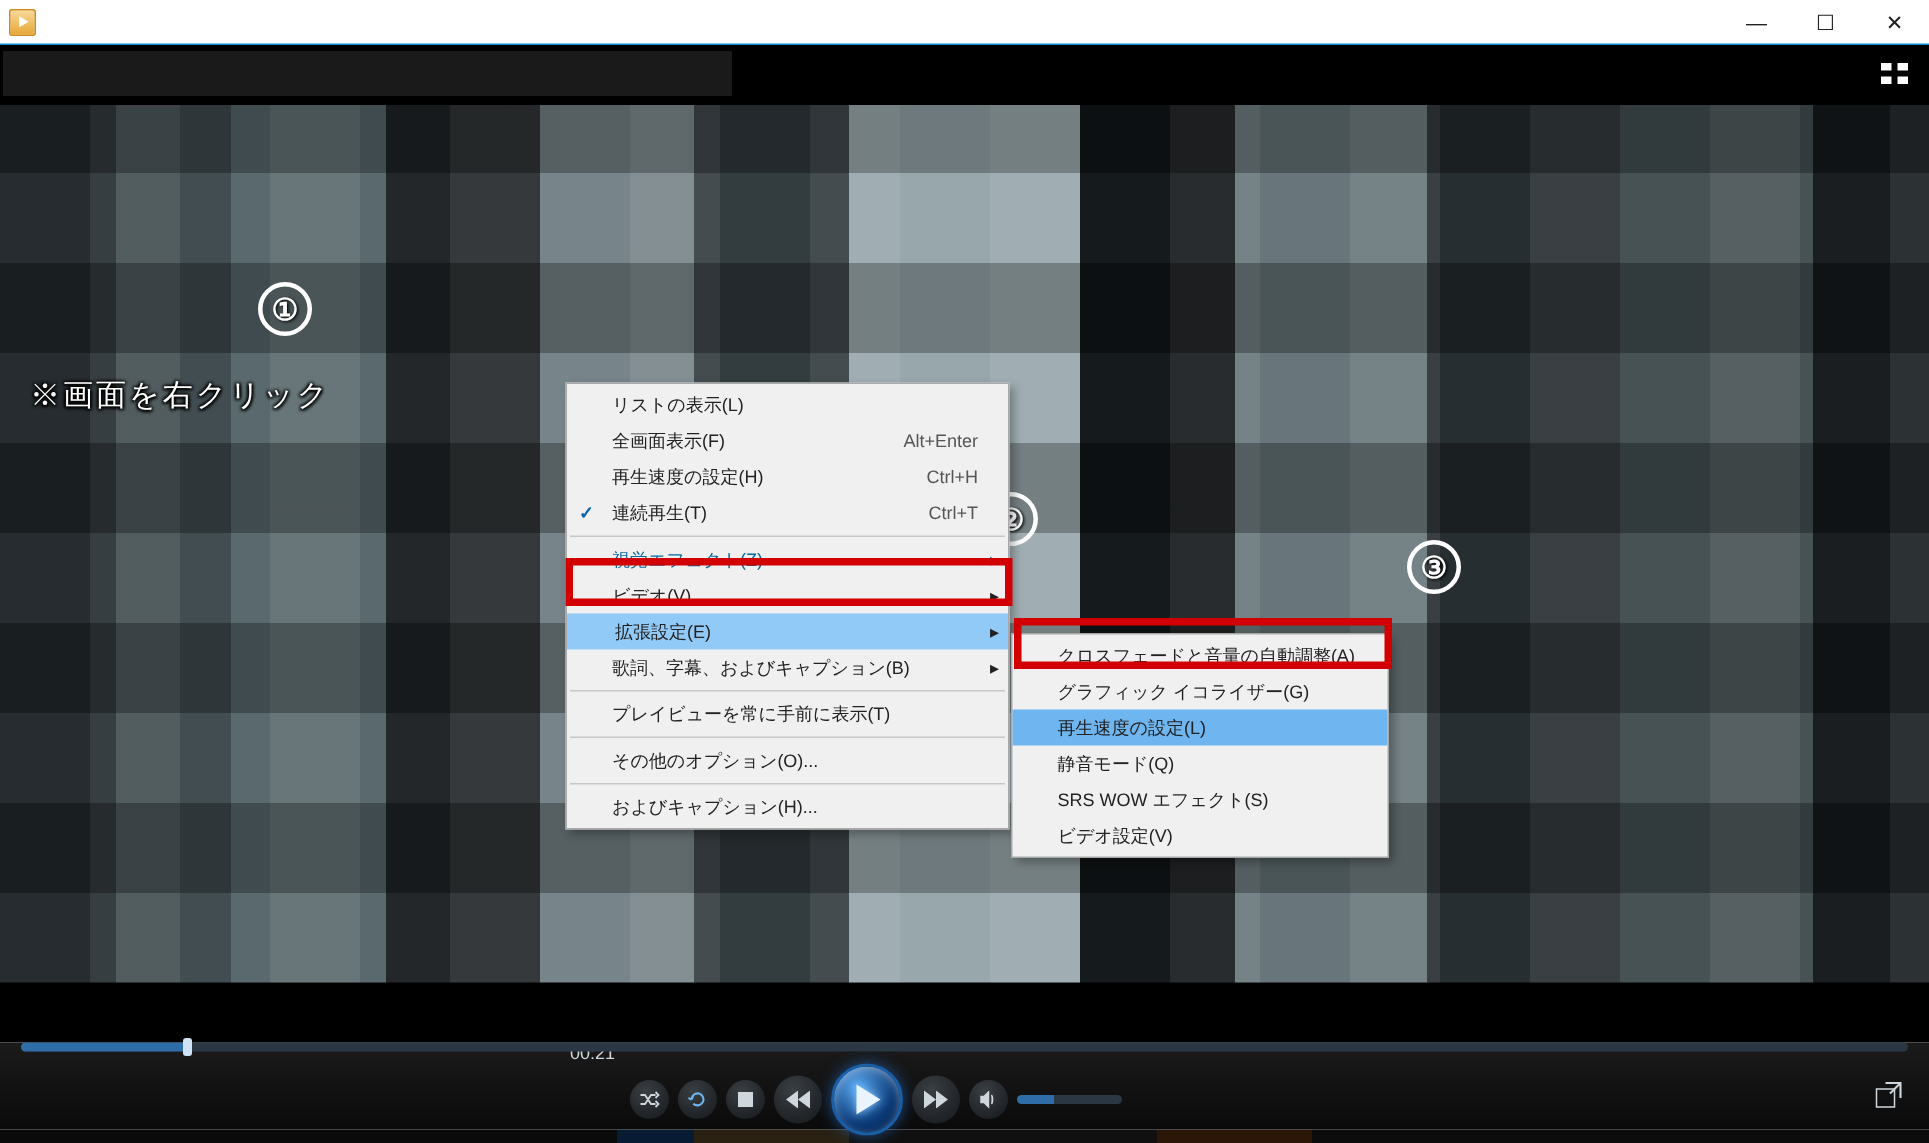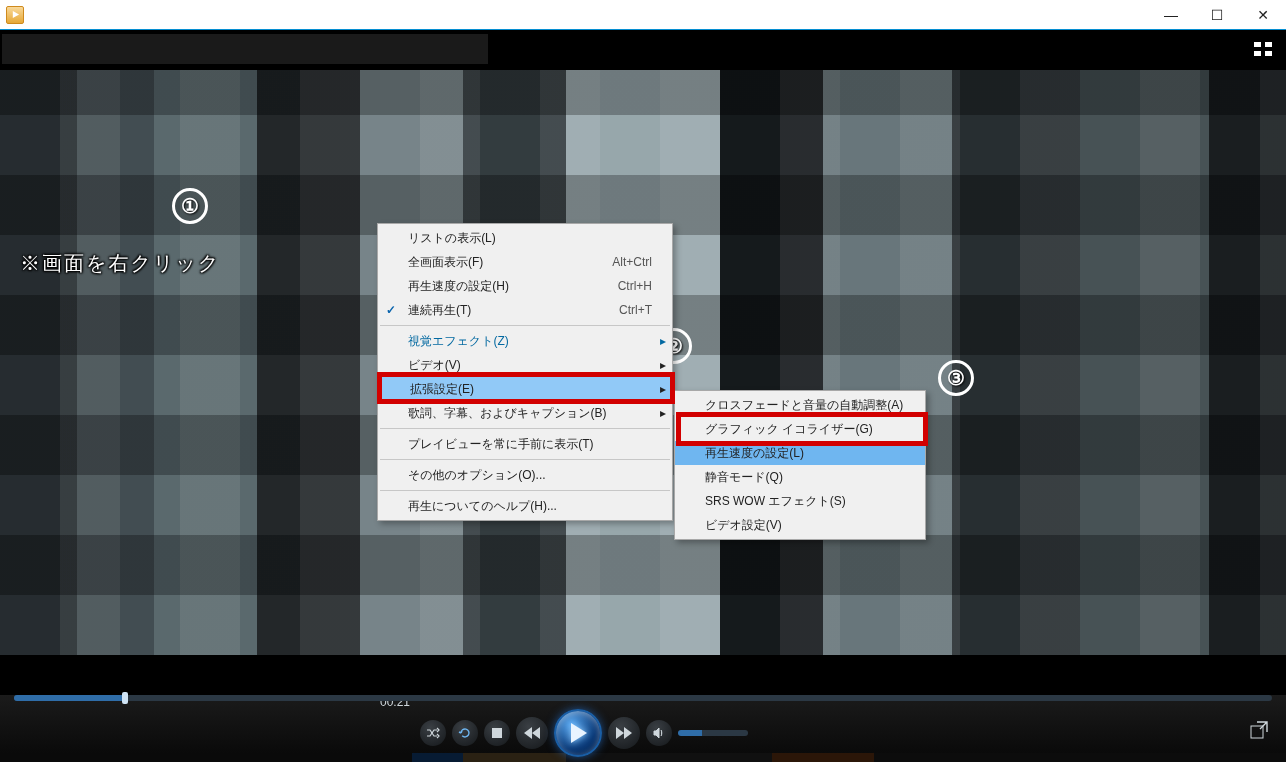--- a/index.html
+++ b/index.html
@@ -33,21 +33,21 @@
 .pixbg::before{content:"";position:absolute;inset:0;background:
  repeating-linear-gradient(0deg,#0000 0 60px,rgba(0,0,0,.25) 60px 120px),
  repeating-linear-gradient(90deg,#0000 0 60px,rgba(255,255,255,.08) 60px 120px);}
 
 
 .anno { position:absolute; color:#fff; font-size:20px; font-weight:400; text-shadow:1px 1px 2px #000,-1px -1px 2px #000,1px -1px 2px #000,-1px 1px 2px #000; letter-spacing:2px; white-space:nowrap;}
 .circ { position:absolute; width:36px; height:36px; border:3px solid #fff; border-radius:50%; color:#fff; display:flex; align-items:center; justify-content:center; font-size:20px; font-weight:700; text-shadow:1px 1px 2px #000; }
 .redbox { position:absolute; border:5px solid #d20000; pointer-events:none; }
 
 
-.menu { position:absolute; background:#f0f0f0; border:1px solid #a8a8a8; box-shadow:3px 3px 6px rgba(0,0,0,.3); font-size:12px; color:#222; padding:2px 0; }
+.menu { position:absolute; background:#f0f0f0; border:1px solid #a8a8a8; box-shadow:3px 3px 6px rgba(0,0,0,.3); font-size:12px; color:#222; padding:2px 0;margin-top:32px; }
 .menu .row { display:flex; align-items:center; height:24px; padding:0 18px 0 30px; position:relative; white-space:nowrap; }
 .menu .row.sep { height:1px; background:#c7c7c7; margin:3px 2px; padding:0; }
 .menu .row.disabled { color:#0369a1; }
 .menu .row.hover { background:#91c9f7;padding-left:32px; }
 .menu .row.hover2 { background:#6fb6f0; }
 .menu .shortcut { position:absolute; right:20px; color:#555; }
 .menu .arrow { position:absolute; right:6px; }
 .menu .check { position:absolute; left:8px; color:#0a64ad; font-weight:bold; }
 
 
@@ -102,21 +102,21 @@
   <div class="anno" style="left:20px; top:220px">※画面を右クリック</div>
   <div class="circ" style="left:656px; top:298px">②</div>
   <div class="circ" style="left:938px; top:330px">③</div>
 
   <div class="menu" style="left:377px; top:193px; width:296px">
    <div class="row">
           <span>リストの表示(L)</span>
         </div>
    <div class="row">
           <span>全画面表示(F)</span>
-          <span class="shortcut">Alt+Ctrl</span>
+          <span class="shortcut">Alt+Enter</span>
         </div>
    <div class="row">
           <span>再生速度の設定(H)</span>
           <span class="shortcut">Ctrl+H</span>
         </div>
    <div class="row">
           <span class="check">✓</span>
           <span>連続再生(T)</span>
           <span class="shortcut">Ctrl+T</span>
         </div>
@@ -140,21 +140,21 @@
    <div class="row sep"></div>
    <div class="row">
           <span>プレイビューを常に手前に表示(T)</span>
         </div>
    <div class="row sep"></div>
    <div class="row">
           <span>その他のオプション(O)...</span>
         </div>
    <div class="row sep"></div>
    <div class="row">
-          <span>再生についてのヘルプ(H)...</span>
+          <span>およびキャプション(H)...</span>
         </div>
   </div>
 
   <div class="menu" style="left:674px; top:360px; width:252px">
    <div class="row">
           <span>クロスフェードと音量の自動調整(A)</span>
         </div>
    <div class="row">
           <span>グラフィック イコライザー(G)</span>
         </div>

